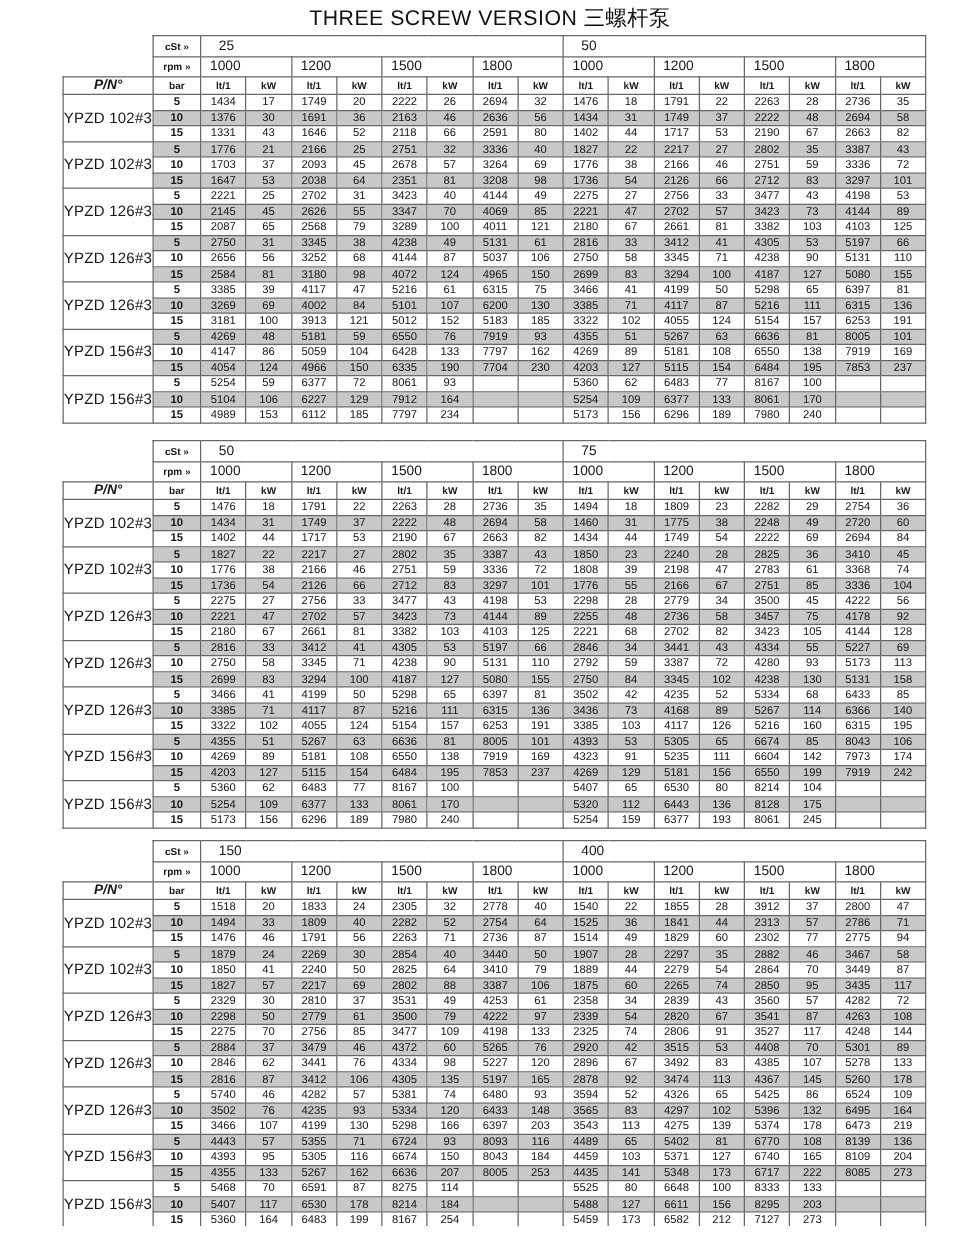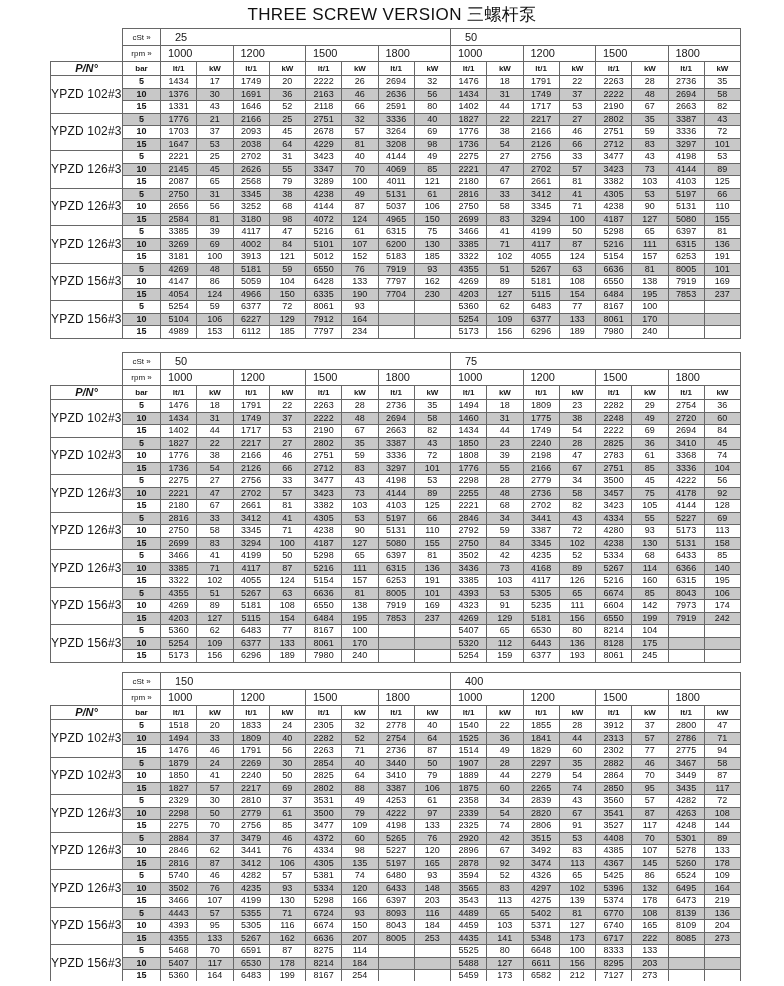--- a/index.html
+++ b/index.html
@@ -15,21 +15,21 @@
     position:absolute;left:50px;width:691px;
     border-collapse:collapse;table-layout:fixed;background:#fff;
   }
   table.pump td{
     border:1px solid var(--grid,#676767);
     text-align:center;padding:0;
     font-size:9px;height:11.5px;line-height:11.5px;
     color:#161616;white-space:nowrap;overflow:hidden;
   }
   table.pump td.nb{border:none;background:transparent;}
-  table.pump td.lbl{font-weight:normal;font-size:8px;height:15px;line-height:15px;}
+  table.pump td.lbl{font-weight:bold;font-size:8px;height:15px;line-height:15px;}
   table.pump td.cstv{font-size:11px;text-align:left;padding-left:14px;height:16px;line-height:16px;}
   table.pump td.rpmv{font-size:11px;text-align:left;padding-left:7px;height:15px;line-height:15px;margin-top:36px;}
   table.pump td.ph{font-weight:bold;font-size:11px;height:13px;line-height:13px;font-style:italic;}
   table.pump td.ch{font-weight:bold;font-size:8px;height:13px;line-height:13px;}
   table.pump td.model{font-size:12px;letter-spacing:0.2px;}
   table.pump td.bar{font-weight:bold;}
   table.pump tr.stripe td{background:var(--stripe,#c8c8c8);}
   table.pump tr.stripe td.model{background:#fff;}
 </style>
 </head>
@@ -196,21 +196,21 @@
             <td class="val">59</td>
             <td class="val">3336</td>
             <td class="val">72</td>
           </tr>
           <tr class="stripe">
             <td class="bar">15</td>
             <td class="val">1647</td>
             <td class="val">53</td>
             <td class="val">2038</td>
             <td class="val">64</td>
-            <td class="val">4229</td>
+            <td class="val">2351</td>
             <td class="val">81</td>
             <td class="val">3208</td>
             <td class="val">98</td>
             <td class="val">1736</td>
             <td class="val">54</td>
             <td class="val">2126</td>
             <td class="val">66</td>
             <td class="val">2712</td>
             <td class="val">83</td>
             <td class="val">3297</td>

